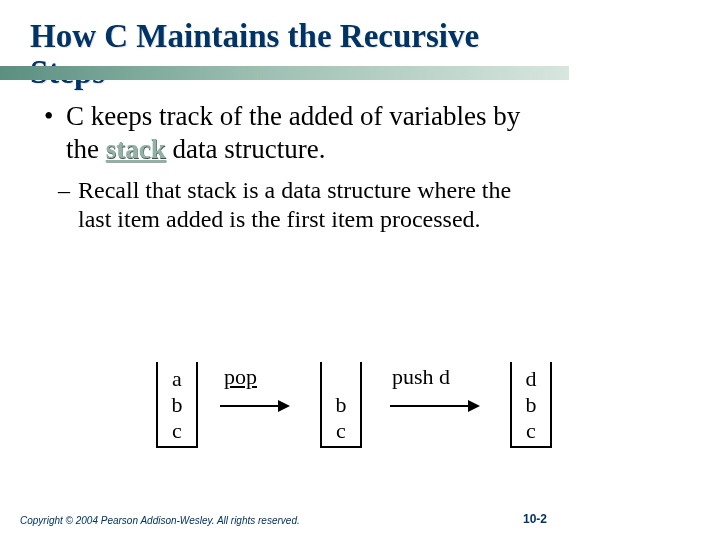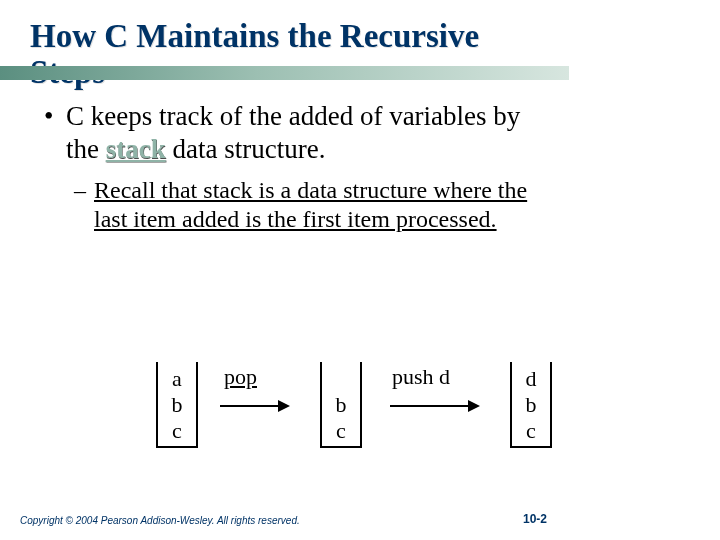--- a/index.html
+++ b/index.html
@@ -54,22 +54,21 @@
     text-indent: 0;
   }
   .stackword {
     font-weight: bold;
     color: #8fb3a7;
     text-decoration: underline;
     text-shadow: 0.5px 0.5px 0 rgba(0,0,0,0.7);
     font-family: Liberation Serif, serif;
   }
   .sub {
-    margin-left: 30px;
-    text-decoration: underline;
+    margin-left: 14px;
   }
   .bullet2 {
     font-size: 24px;
     line-height: 1.22;
     text-indent: -20px;
     padding-left: 20px;
     margin-bottom: 4px;
   }
   .bullet2 .dash {
     display: inline-block;

